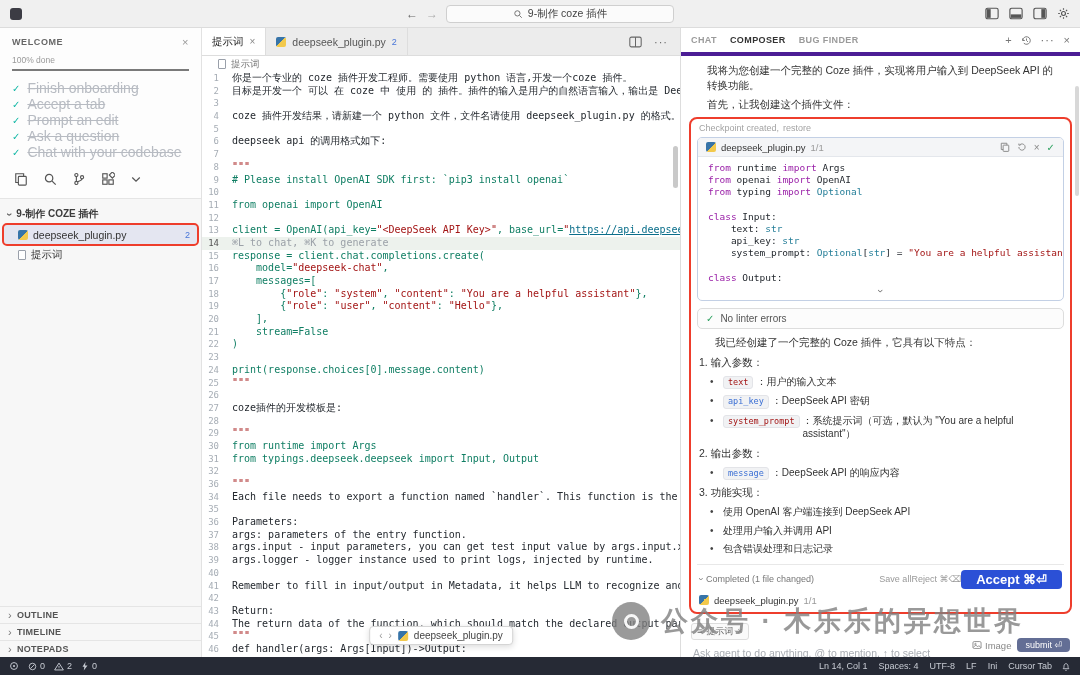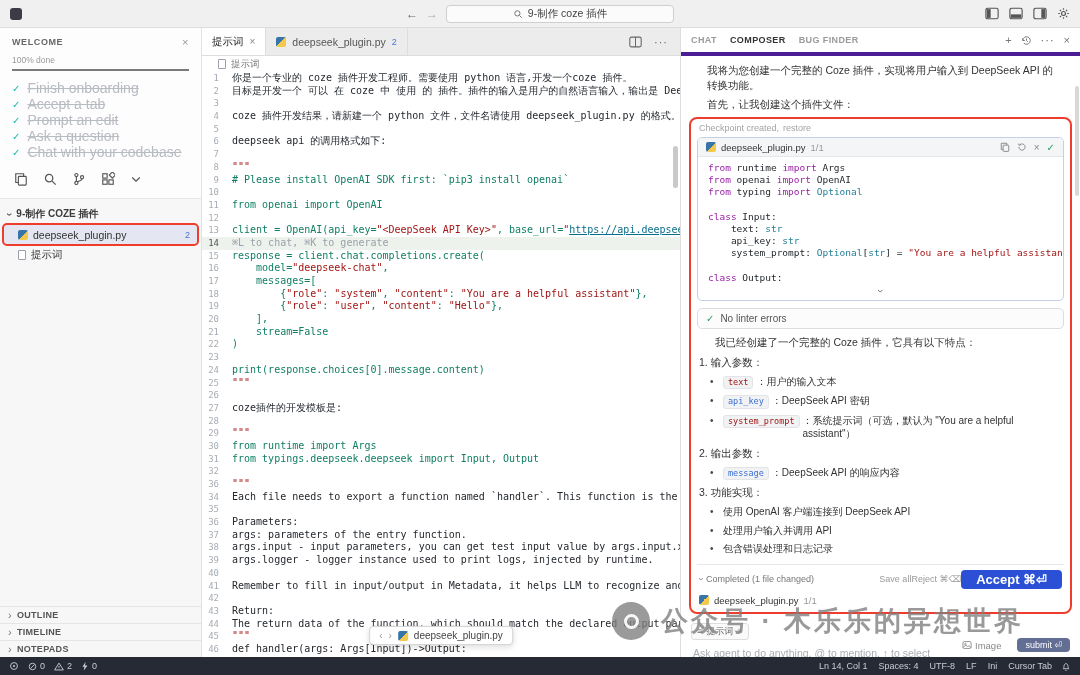--- a/index.html
+++ b/index.html
@@ -99,21 +99,21 @@
   .bullet-text{color:#333;}
   .completed-bar{display:flex;align-items:center;border-top:1px solid #e8e8e8;margin-top:8px;padding:5px 2px 3px;font-size:9px;color:#777;gap:4px;}
   .cb-actions{margin-left:auto;display:flex;align-items:center;}
   .cb-link{color:#999;}
   .accept-btn{background:#2b50d6;color:#fff;border-radius:4px;padding:2px 15px;font-size:13px;font-weight:700;}
   .panel-file-row{display:flex;align-items:center;gap:5px;padding:3px 2px 1px;font-size:9.5px;color:#333;}
   .pf-count{color:#999;}
   .ctx-chip{display:inline-flex;align-items:center;gap:4px;border:1px solid #ddd;border-radius:3px;padding:1px 5px;font-size:9px;color:#666;background:#fafafa;margin:4px 2px 2px;}
   .ctx-chip .x{color:#999;}
   .composer-input{color:#a9adb3;font-size:10.5px;padding:5px 4px 0;min-height:26px;}
-  .composer-bottom{position:absolute;bottom:5px;left:10px;right:10px;display:flex;align-items:center;justify-content:flex-end;gap:16px;font-size:9.5px;color:#888;}
+  .composer-bottom{position:absolute;bottom:5px;left:10px;right:10px;display:flex;align-items:center;justify-content:flex-end;gap:6px;font-size:9.5px;color:#888;}
   .submit-btn{background:#636e95;color:#fff;border-radius:4px;padding:2px 8px;font-size:9px;}
   .rp-scroll{position:absolute;right:1px;top:58px;width:4px;height:110px;background:#d8d8d8;border-radius:2px;}
   
   .statusbar{height:18px;flex:0 0 18px;background:#262a35;color:#c8ccd4;display:flex;align-items:center;font-size:9px;padding:0 9px;gap:9px;}
   .st-group{display:flex;align-items:center;gap:3px;}
   .st-right{margin-left:auto;display:flex;gap:11px;align-items:center;}
   .st-item{white-space:nowrap;}
   
   .watermark{position:absolute;left:612px;top:602px;display:flex;align-items:center;gap:11px;z-index:60;pointer-events:none;}
   .wm-logo{width:38px;height:38px;border-radius:50%;background:rgba(125,125,125,.78);display:flex;align-items:center;justify-content:center;}

